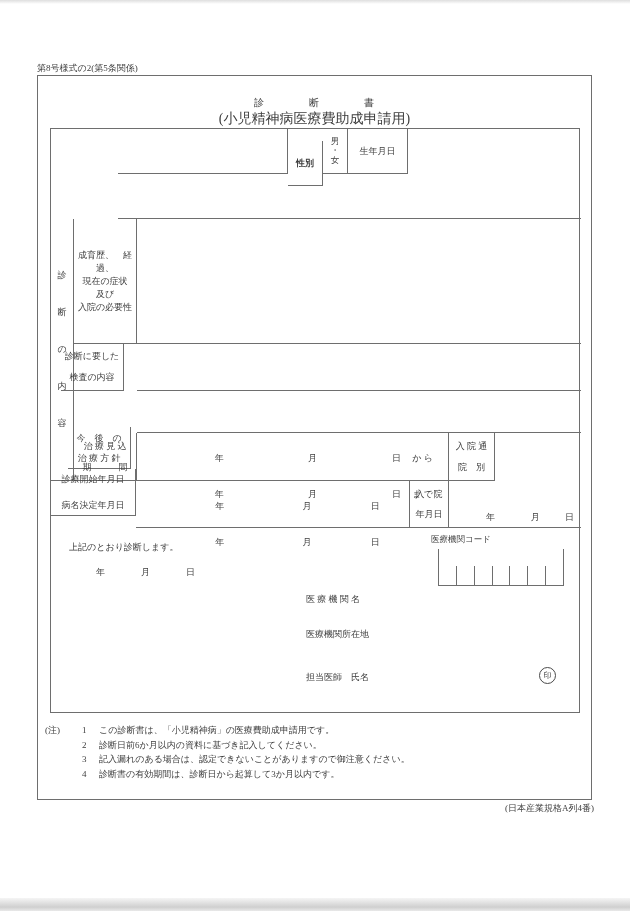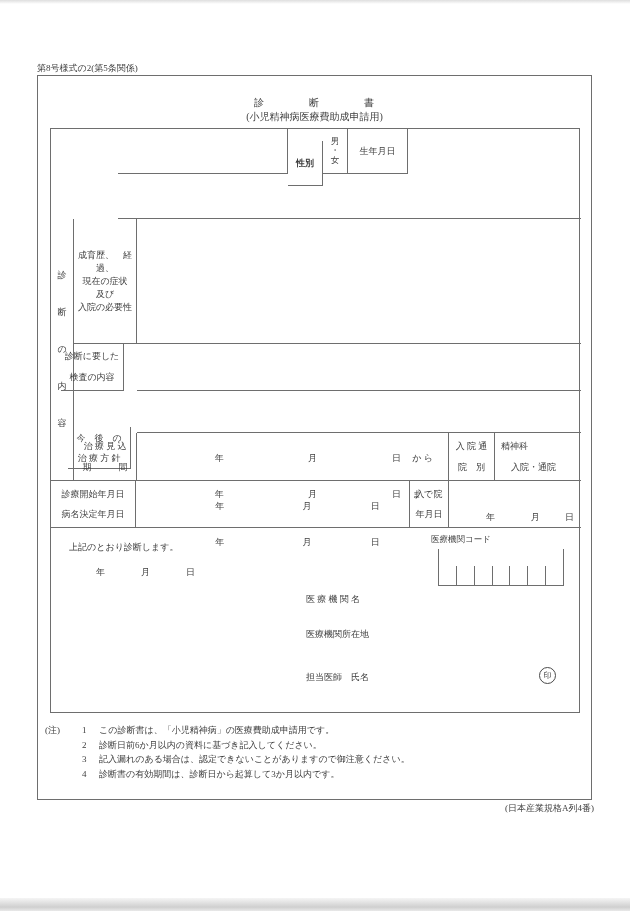--- a/index.html
+++ b/index.html
@@ -13,21 +13,21 @@
     background:linear-gradient(#f5f5f5,#cfcfcf 70%,#e9e9e9);
   }
   .sheet::before{ 
     content:"";position:absolute;left:0;right:0;top:0;height:4px;
     background:linear-gradient(#dedede,#ffffff);
   }
   .abs{position:absolute;}
   .form-number{left:37px;top:62px;font-size:9px;}
   .outer-box{left:37px;top:75px;width:555px;height:725px;border:1px solid #6e6e6e;box-sizing:border-box;}
   .title{left:37px;top:96px;width:555px;text-align:center;font-size:10px;letter-spacing:1px;}
-  .subtitle{left:37px;top:110px;width:555px;text-align:center;font-size:10px;}
+  .subtitle{left:37px;top:110px;width:555px;text-align:center;font-size:14px;}
   .tbl{position:absolute;left:50px;top:128px;width:530px;height:585px;border:1px solid #6e6e6e;box-sizing:border-box;}
   .cell{position:absolute;box-sizing:border-box;display:flex;flex-direction:column;
         align-items:center;justify-content:center;text-align:center;white-space:pre-line;line-height:13px;}
   .br{border-right:1px solid #6e6e6e;}
   .bb{border-bottom:1px solid #6e6e6e;}
   .sex-opts{font-size:8.5px;line-height:9.5px;}
   .vlabel{line-height:37px;}
   .lh20{line-height:20px;}
   .lh21{line-height:21px;}
   .dcell{display:block;}
@@ -102,26 +102,22 @@
       </div>
       <div class="drow">
         <span style="left:25%">年</span>
         <span style="left:55%">月</span>
         <span style="left:82%">日</span>
         <span style="left:88.5%">ま で</span>
       </div>
     </div>
     <div class="cell br bb lh21" style="left:398px;top:304px;width:46px;height:48px;">入 院 通
 院　別</div>
-    <div class="cell bb" style="left:444px;top:304px;width:86px;height:48px;align-items:flex-start;padding-left:6px;line-height:21px;">
-      <span>精神科</span>
-      <span style="padding-left:10px;">入院・通院</span>
-    </div>
 
-    <div class="cell br bb lh20" style="left:0;top:352px;width:85px;height:47px;">
+    <div class="cell br bb lh20" style="left:0;top:340px;width:85px;height:47px;justify-content:space-between;">
       <span>診療開始年月日</span>
       <span>病名決定年月日</span>
     </div>
     <div class="cell br bb dcell" style="left:85px;top:352px;width:274px;height:47px;">
       <div class="drow">
         <span style="left:29%">年</span>
         <span style="left:61%">月</span>
         <span style="left:86%">日</span>
       </div>
       <div class="drow">

